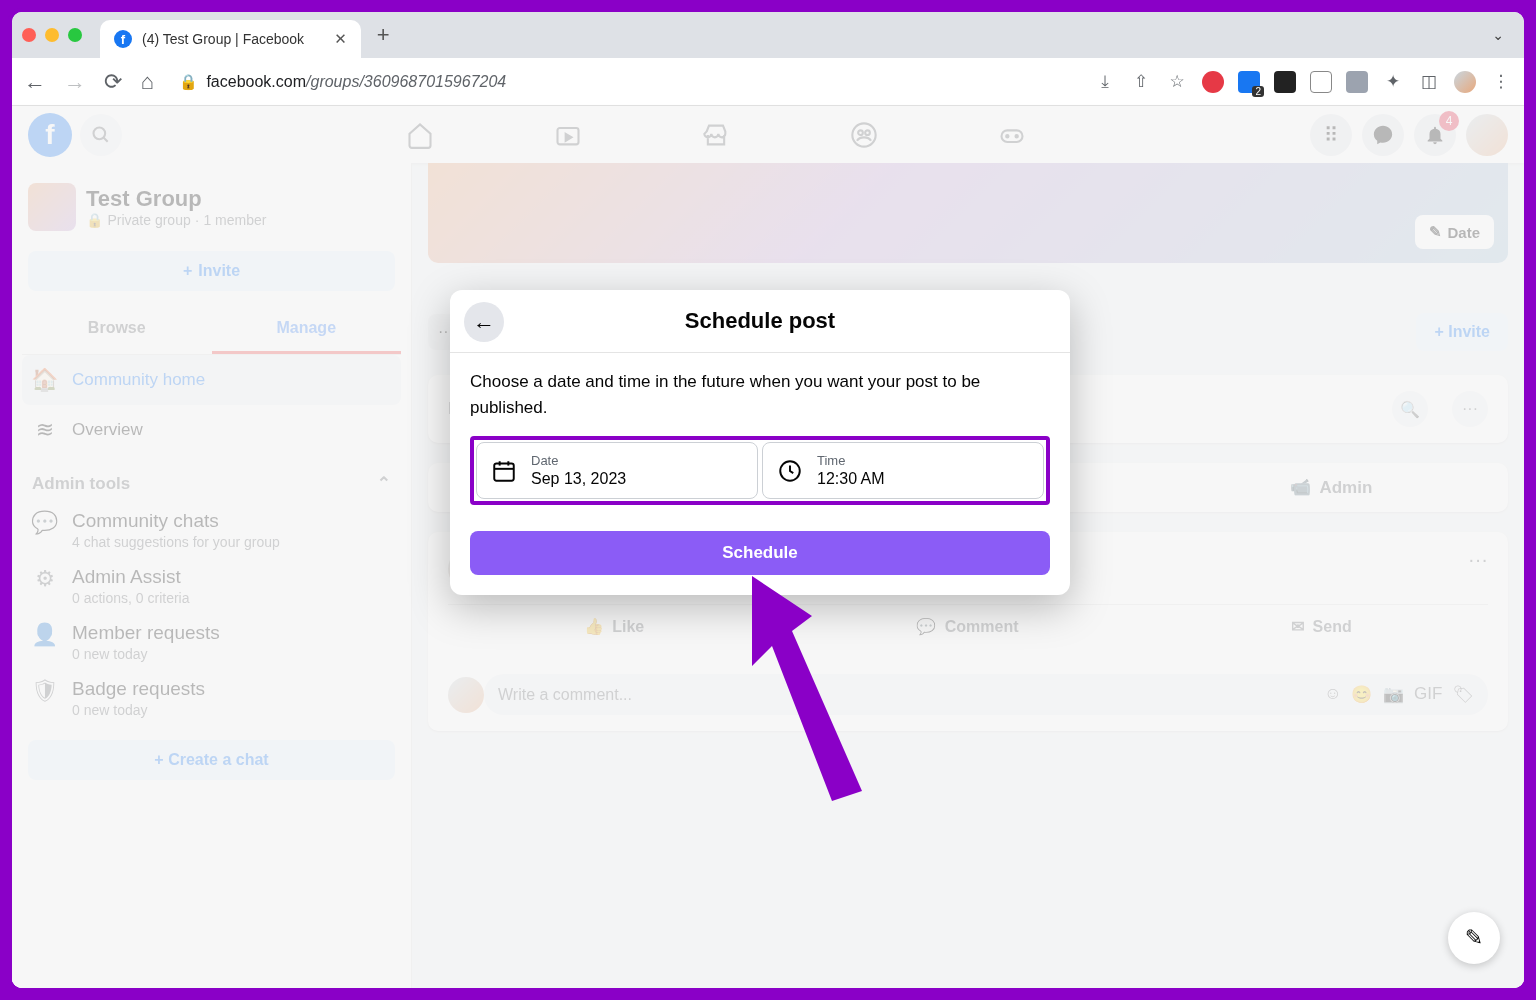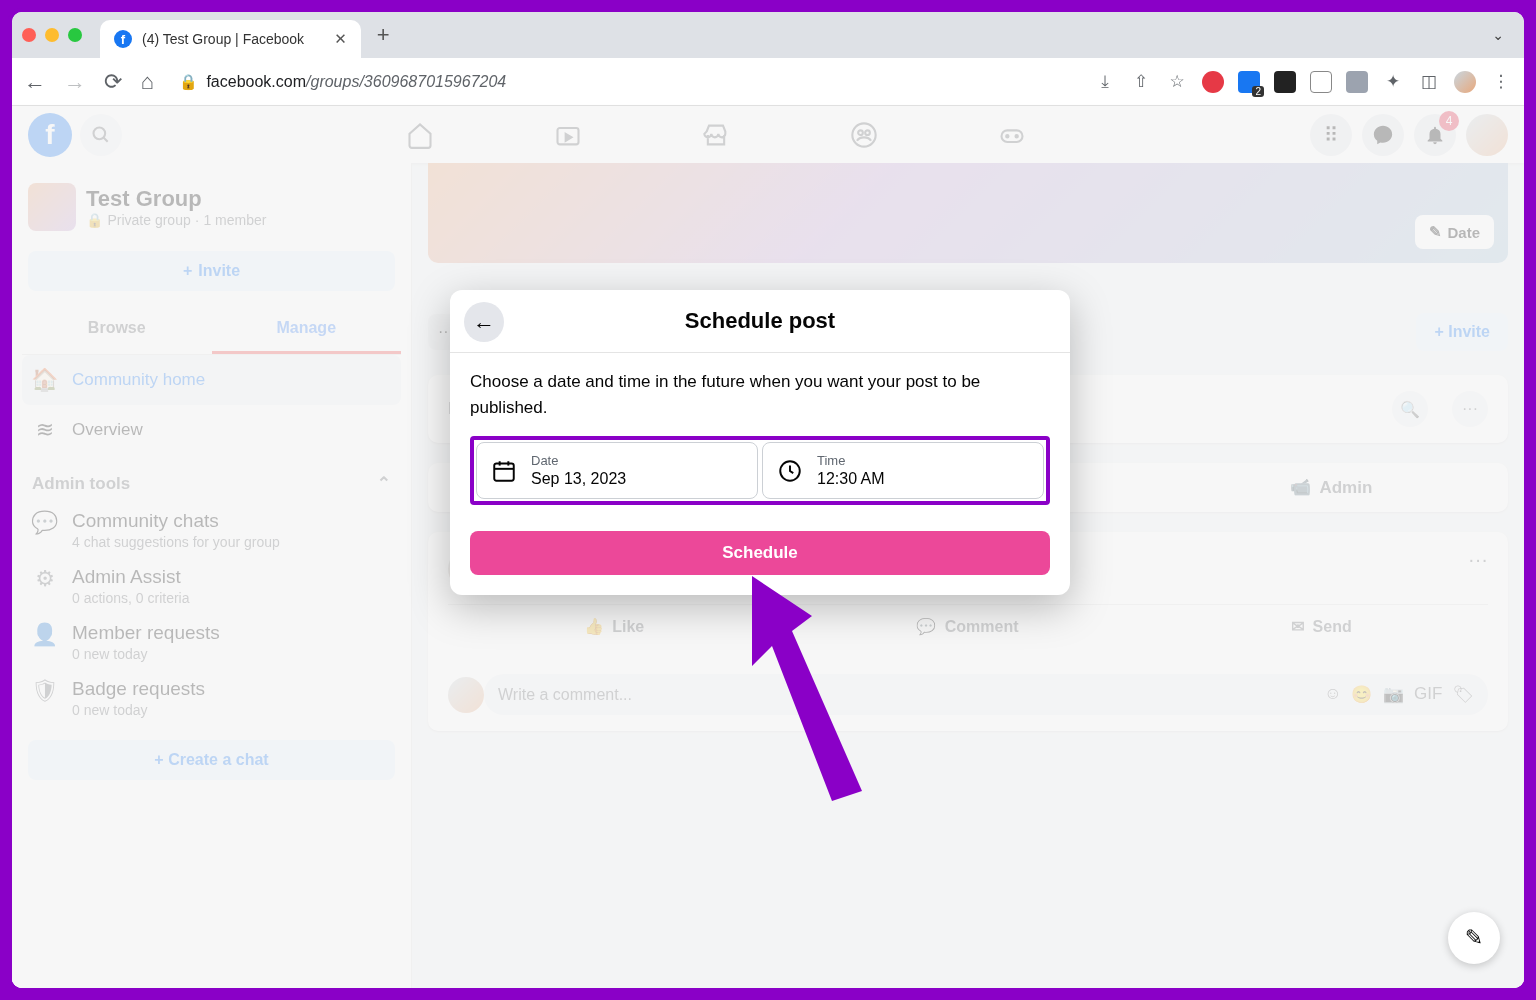--- a/index.html
+++ b/index.html
@@ -88,21 +88,21 @@
 .modalhdr .title { font-size:22px; font-weight:700; color:#050505;}
 .modalhdr .back { position:absolute; left:14px; top:12px; width:40px;height:40px;background:#e4e6eb;border-radius:50%;display:flex;align-items:center;justify-content:center;cursor:pointer;font-size:22px;color:#050505;}
 .modalbody { padding: 16px 20px 4px;}
 .modalbody .desc { font-size:17px; color:#050505; line-height:1.5; margin-bottom:16px;}
 .dtrow { display:flex; gap:4px; border: 4px solid #8a00c7; border-radius:4px; padding:2px; margin-bottom:22px;}
 .dtfield { flex:1; border:1px solid #ccd0d5; border-radius:8px; padding:10px 14px; display:flex; align-items:center; gap:14px; cursor:pointer;}
 .dtfield:first-child { border-right-width:1px;}
 .dtfield .ic { font-size:26px; color:#050505;}
 .dtfield .lbl { font-size:13px; color:#606770;}
 .dtfield .val { font-size:16px; color:#050505; margin-top:2px;}
-.schedbtn { width: calc(100% - 40px); margin: 0 20px; height: 44px; background:#ec4899; border:none; border-radius:8px; color:#fff; font-size:17px; font-weight:600; cursor:pointer;}
+.schedbtn { width: calc(100% - 40px); margin: 0 20px; height: 44px; background:#8b5cf6; border:none; border-radius:8px; color:#fff; font-size:17px; font-weight:600; cursor:pointer;}
 .arrow { position:absolute; left: 740px; top: 470px; pointer-events:none;}
 .fab { position:absolute; right:24px; bottom:24px; width:52px;height:52px;background:#fff;border-radius:50%;box-shadow:0 2px 8px rgba(0,0,0,.2);display:flex;align-items:center;justify-content:center;font-size:22px;color:#050505;}
 svg{display:block}
 </style>
 </head>
 <body>
 
 <div class="window">
   <div class="tabbar">
     <div class="traffic">

